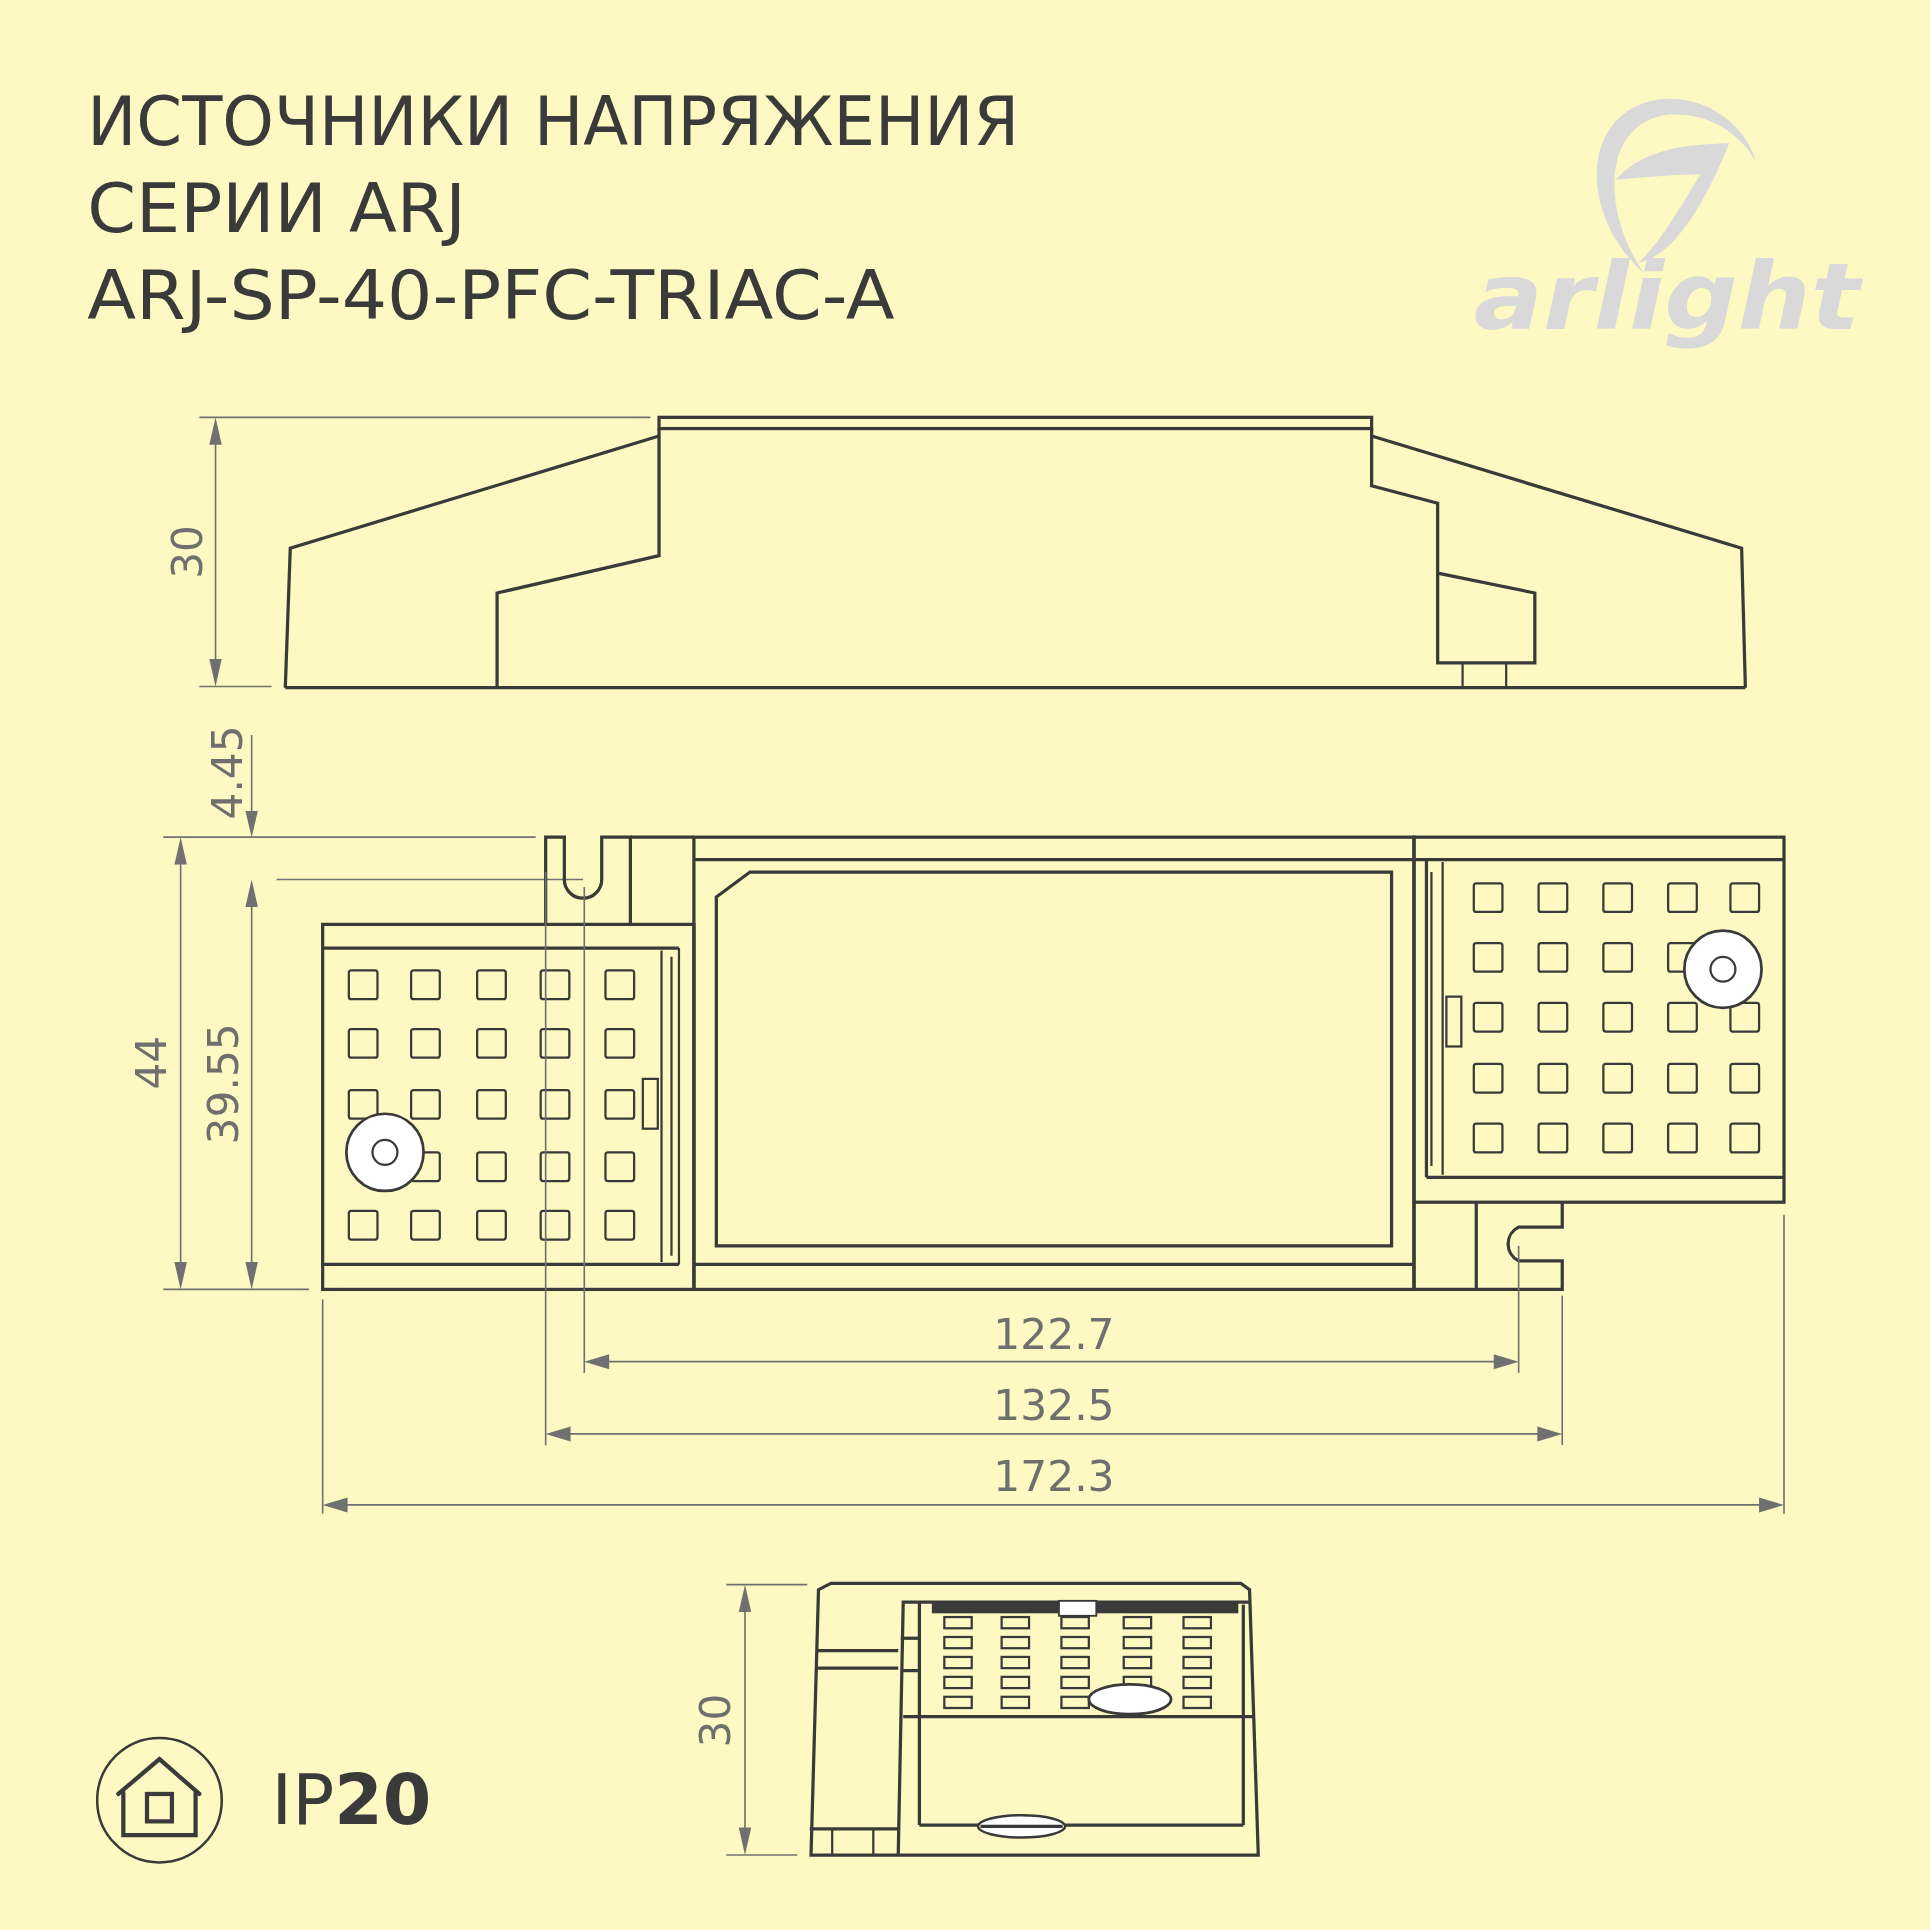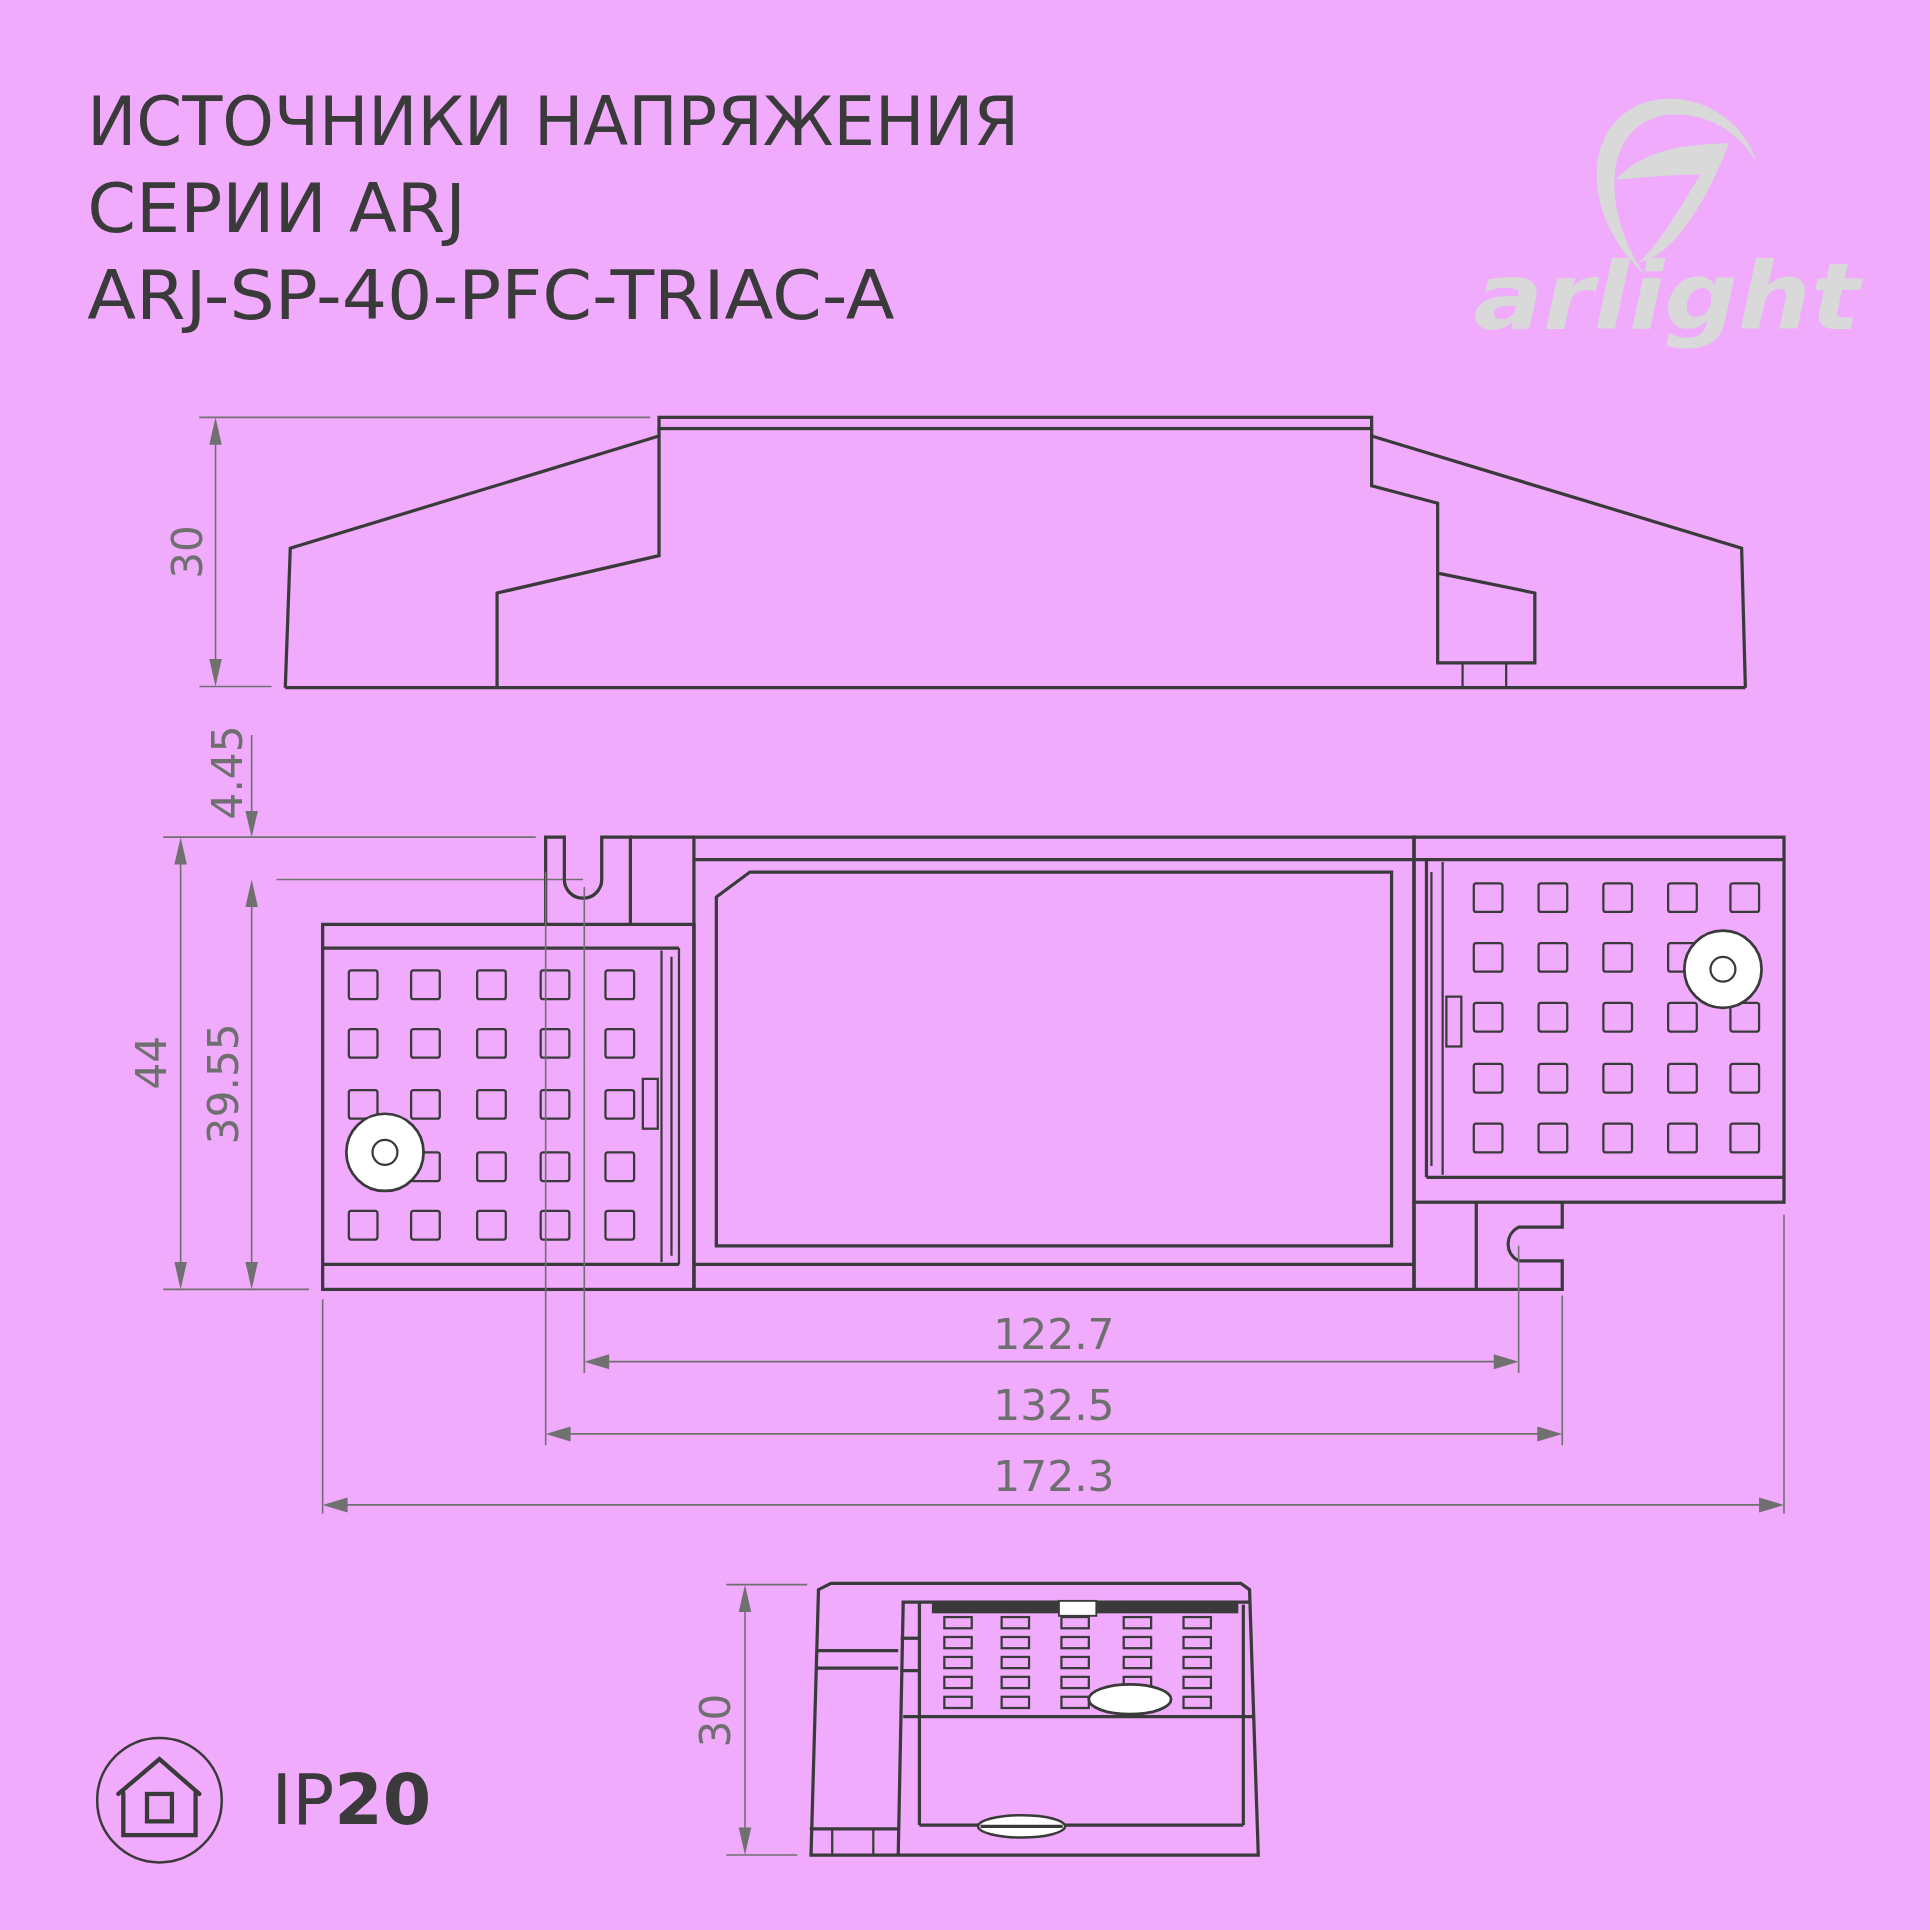--- a/index.html
+++ b/index.html
@@ -1,16 +1,16 @@
 <!DOCTYPE html>
 <html style="font-size:12.5px"><head>
 <meta charset="utf-8">
 <style>
   html,body{margin:0;padding:0;background:#fff;}
-  #root{position:relative;width:1931px;height:1931px;overflow:hidden;background:#f0abfc;}
+  #root{position:relative;width:1931px;height:1931px;overflow:hidden;background:#fef9c3;}
   svg{position:absolute;left:0;top:0;}
   .title{font-family:"DejaVu Sans Condensed","DejaVu Sans",sans-serif;font-weight:normal;fill:#3a3a3a;}
   .dim{font-family:"DejaVu Sans","Liberation Sans",sans-serif;fill:#6f6f6f;}
   .o{fill:none;stroke:#3a3a3a;stroke-width:2.6;}
   .t{fill:none;stroke:#3a3a3a;stroke-width:1.8;}
   .d{fill:none;stroke:#707070;stroke-width:1.3;}
   .ah{fill:#707070;}
   .ip{font-family:"DejaVu Sans","Liberation Sans",sans-serif;fill:#3a3a3a;}
 </style>
 </head>

